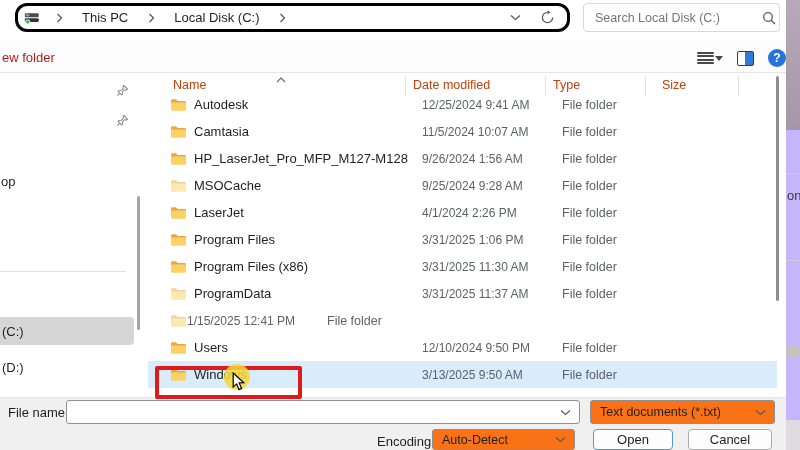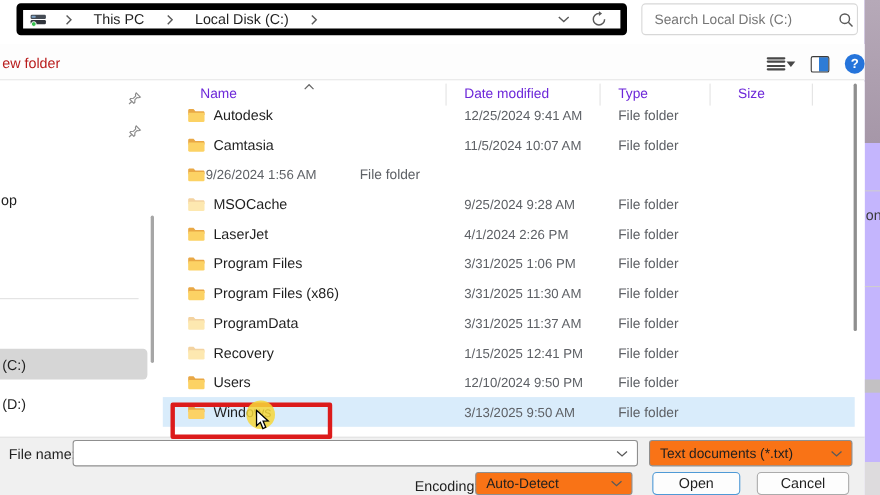--- a/index.html
+++ b/index.html
@@ -10,21 +10,21 @@
   
   .bg-strip { left:786px; top:0; width:24px; height:450px; background:#c4b5fd; }
   .bg-purple { left:0; top:0; width:14px; height:130px; background:linear-gradient(#b6a9b8,#a697a8); }
   .bg-frag { left:1px; top:188px; font-size:13px; color:#3a3a3a; }
   .bg-line1 { left:0; top:173px; width:14px; height:1px; background:#cfcdcf; }
   .bg-line2 { left:0; top:260px; width:14px; height:1px; background:#cfcdcf; }
   .bg-band1 { left:0; top:345px; width:14px; height:12px; background:#c3c1c3; }
   .bg-band2 { left:0; top:420px; width:14px; height:30px; background:#dddbdd; }
 
   
-  .addr-box { left:15px; top:3px; width:555px; height:29px; background:#fff; border:6px solid #000000; border-radius:4px; display:flex; align-items:center;gap:11px; }
+  .addr-box { left:15px; top:3px; width:555px; height:29px; background:#fff; border:3px solid #000000; border-radius:12px; display:flex; align-items:center;gap:11px; }
   .addr-box .crumb { font-size:13px; color:#1f1f1f; padding:0 4px; white-space:nowrap; }
   .chev { display:inline-flex; align-items:center; justify-content:center; width:16px; height:16px; }
   .addr-right { margin-left:auto; display:flex; align-items:center; gap:16px; padding-right:12px; }
   .search-box { left:583px; top:3px; width:197px; height:29px; background:#fff; border:1px solid #d8d8d8; border-radius:4px; display:flex; align-items:center; }
   .search-box input { flex:1; border:none; outline:none; font-size:12.5px; color:#1f1f1f; padding:0 6px 0 11px; background:transparent; font-family:inherit; }
   .search-box input::placeholder { color:#767676; }
   .search-icon-wrap { padding-right:10px; display:flex; }
 
   
   .toolbar { left:0; top:40px; width:786px; height:33px; background:#fdfdfd; border-bottom:1px solid #e6e6e6; }
@@ -41,21 +41,21 @@
   .pin { position:absolute; left:116px; }
   .side-frag { position:absolute; left:1px; font-size:13px; color:#1f1f1f; }
   .side-div { position:absolute; left:0; top:197px; width:126px; height:1px; background:#e2e2e2; }
   .drive-c { position:absolute; left:0; top:243px; width:134px; height:28px; background:#d6d6d6; border-radius:0 4px 4px 0; display:flex; align-items:center; }
   .drive-c span, .drive-d span { font-size:13px; color:#1f1f1f; padding-left:2px; }
   .drive-d { position:absolute; left:0; top:279px; width:134px; height:28px; display:flex; align-items:center; }
   .side-scroll { left:137px; top:196px; width:3px; height:134px; background:#a6a6a6; border-radius:2px; }
 
   
   .list { left:148px; top:74px; width:638px; height:323px; background:#fff; }
-  .hdr { position:absolute; top:4px; font-size:12.5px; color:#6d28d9;margin-left:9px; }
+  .hdr { position:absolute; top:4px; font-size:12.5px; color:#c2410c; }
   .hdr-name { left:25px; }
   .hdr-date { left:265px; }
   .hdr-type { left:405px; }
   .hdr-size { left:514px; }
   .sort-caret { position:absolute; left:128px; top:-5px; }
   .hsep { position:absolute; top:2px; width:1px; height:20px; background:#e3e3e3; }
   .rows { position:absolute; left:0; top:17px; width:629px; }
   .frow { position:relative; height:27px; display:flex; align-items:center; }
   .frow.selected { background:var(--selection-blue); }
   .frow .ficon { margin-left:22px; display:flex; }
@@ -230,20 +230,21 @@
     <span class="cell-type">File folder</span>
     <span class="cell-size"></span>
   </div>
         <div class="frow">
     <span class="ficon">
       <svg viewBox="0 0 16 13" width="17" height="14">
               <path d="M1 2.2 C1 1.5 1.5 1 2.2 1 H5.6 L7.2 2.8 H13.8 C14.5 2.8 15 3.3 15 4 V6 H1 Z" fill="var(--folder-tab)"></path>
               <rect x="1" y="4.1" width="14" height="7.9" rx="1.1" fill="var(--folder-yellow)"></rect>
             </svg>
     </span>
+    <span class="cell-name">HP_LaserJet_Pro_MFP_M127-M128</span>
     <span class="cell-date">9/26/2024 1:56 AM</span>
     <span class="cell-type">File folder</span>
     <span class="cell-size"></span>
   </div>
         <div class="frow hidden-folder">
     <span class="ficon">
       <svg viewBox="0 0 16 13" width="17" height="14">
               <path d="M1 2.2 C1 1.5 1.5 1 2.2 1 H5.6 L7.2 2.8 H13.8 C14.5 2.8 15 3.3 15 4 V6 H1 Z" fill="var(--folder-tab)"></path>
               <rect x="1" y="4.1" width="14" height="7.9" rx="1.1" fill="var(--folder-yellow)"></rect>
             </svg>
@@ -301,21 +302,20 @@
     <span class="cell-type">File folder</span>
     <span class="cell-size"></span>
   </div>
         <div class="frow hidden-folder">
     <span class="ficon">
       <svg viewBox="0 0 16 13" width="17" height="14">
               <path d="M1 2.2 C1 1.5 1.5 1 2.2 1 H5.6 L7.2 2.8 H13.8 C14.5 2.8 15 3.3 15 4 V6 H1 Z" fill="var(--folder-tab)"></path>
               <rect x="1" y="4.1" width="14" height="7.9" rx="1.1" fill="var(--folder-yellow)"></rect>
             </svg>
     </span>
-    <span class="cell-name">Recovery</span>
     <span class="cell-date">1/15/2025 12:41 PM</span>
     <span class="cell-type">File folder</span>
     <span class="cell-size"></span>
   </div>
         <div class="frow">
     <span class="ficon">
       <svg viewBox="0 0 16 13" width="17" height="14">
               <path d="M1 2.2 C1 1.5 1.5 1 2.2 1 H5.6 L7.2 2.8 H13.8 C14.5 2.8 15 3.3 15 4 V6 H1 Z" fill="var(--folder-tab)"></path>
               <rect x="1" y="4.1" width="14" height="7.9" rx="1.1" fill="var(--folder-yellow)"></rect>
             </svg>

